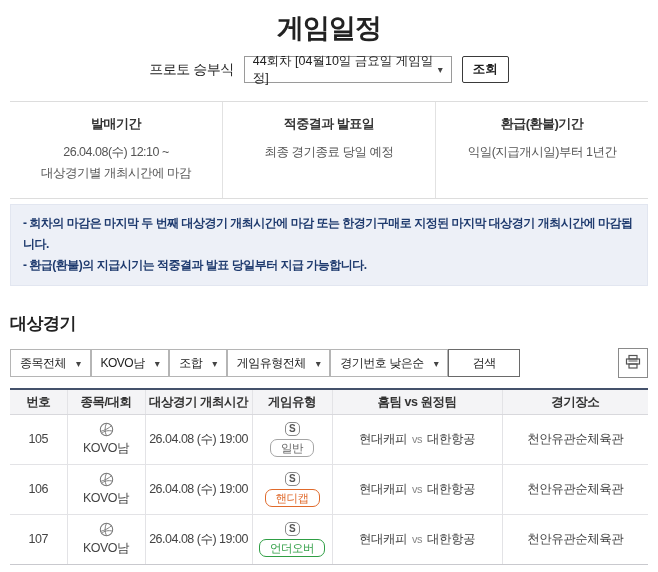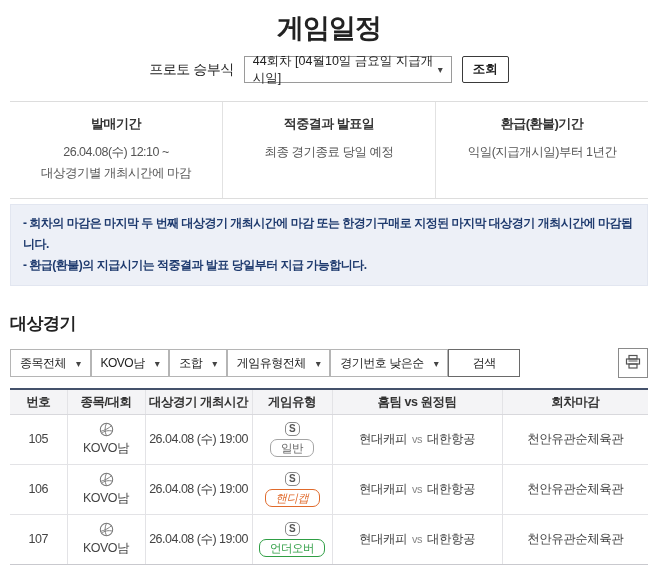--- a/index.html
+++ b/index.html
@@ -82,36 +82,36 @@
     display:inline-block; font-size:10px; font-weight:bold; color:#555;
     border:1px solid #8a8a8a; border-radius:5px; line-height:12px;
     width:15px; height:14px; text-align:center;
   }
   .pill {
     display:inline-block; font-size:11.5px; line-height:16px;
     border:1px solid #aaa; color:#666; border-radius:7px; padding:0 10px;
     letter-spacing:-0.5px; min-width:34px;
   }
   .pill[data-variant="general"]   { border-color:#a5a5a5; color:#666; }
-  .pill[data-variant="handicap"]  { border-color:#e06a2b; color:#e06a2b;font-style:italic; }
+  .pill[data-variant="handicap"]  { border-color:#e06a2b; color:#e06a2b; }
   .pill[data-variant="underover"] { border-color:#2f9e44; color:#2f9e44; }
 
   .vs { font-size:11px; color:#888; margin:0 5px; }
 </style>
 </head>
 <body>
 
 <div class="wrap">
 
   <h1 class="page-title">게임일정</h1>
 
   <div class="round-row">
     <span class="round-label">프로토 승부식</span>
     <div class="round-select">
-      <span>44회차 [04월10일 금요일 지급개시일]</span>
+      <span>44회차 [04월10일 금요일 게임일정]</span>
       <span class="caret">▾</span>
     </div>
     <button class="btn-inline">조회</button>
   </div>
 
   <div class="info-strip">
     <div class="info-col">
       <div class="info-title">발매기간</div>
       <div class="info-line">26.04.08(수) 12:10 ~</div>
       <div class="info-line">대상경기별 개최시간에 마감</div>
@@ -177,21 +177,21 @@
         <col style="width:170px">
         <col>
     </colgroup>
     <thead>
       <tr>
         <th>번호</th>
         <th>종목/대회</th>
         <th>대상경기 개최시간</th>
         <th>게임유형</th>
         <th>홈팀 vs 원정팀</th>
-        <th>회차마감</th>
+        <th>경기장소</th>
       </tr>
     </thead>
     <tbody>
       <tr>
         <td>105</td>
         <td>
           <div class="stack">
             <span class="sport-icon">
               <svg width="15" height="15" viewBox="0 0 16 16">
                   <circle cx="8" cy="8" r="6.6" fill="none" stroke="#7a7a7a" stroke-width="1.1"></circle>

